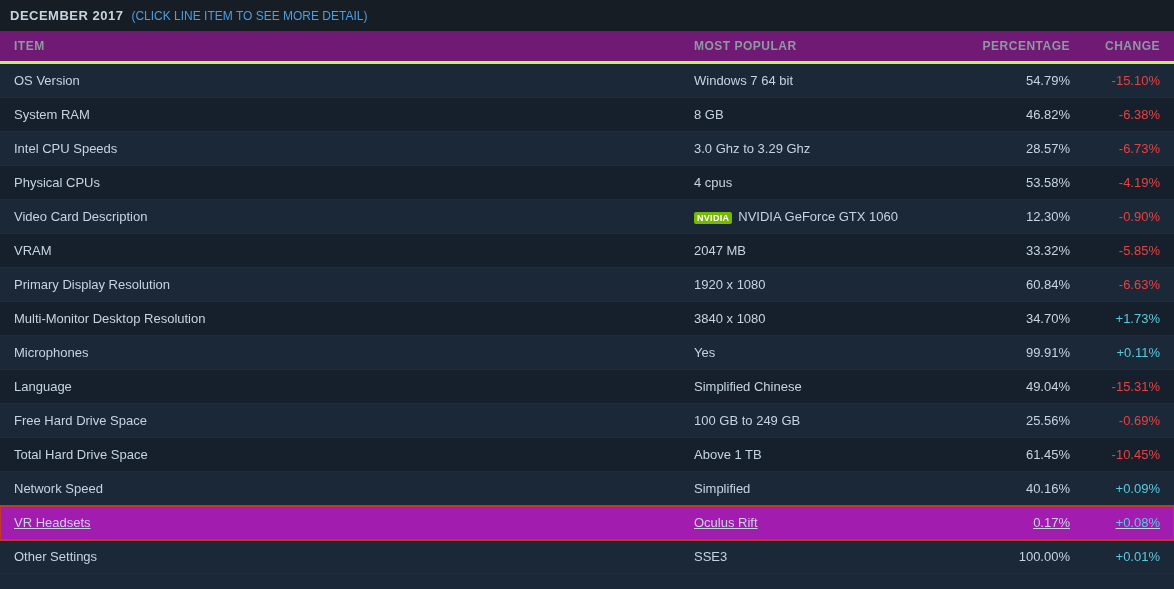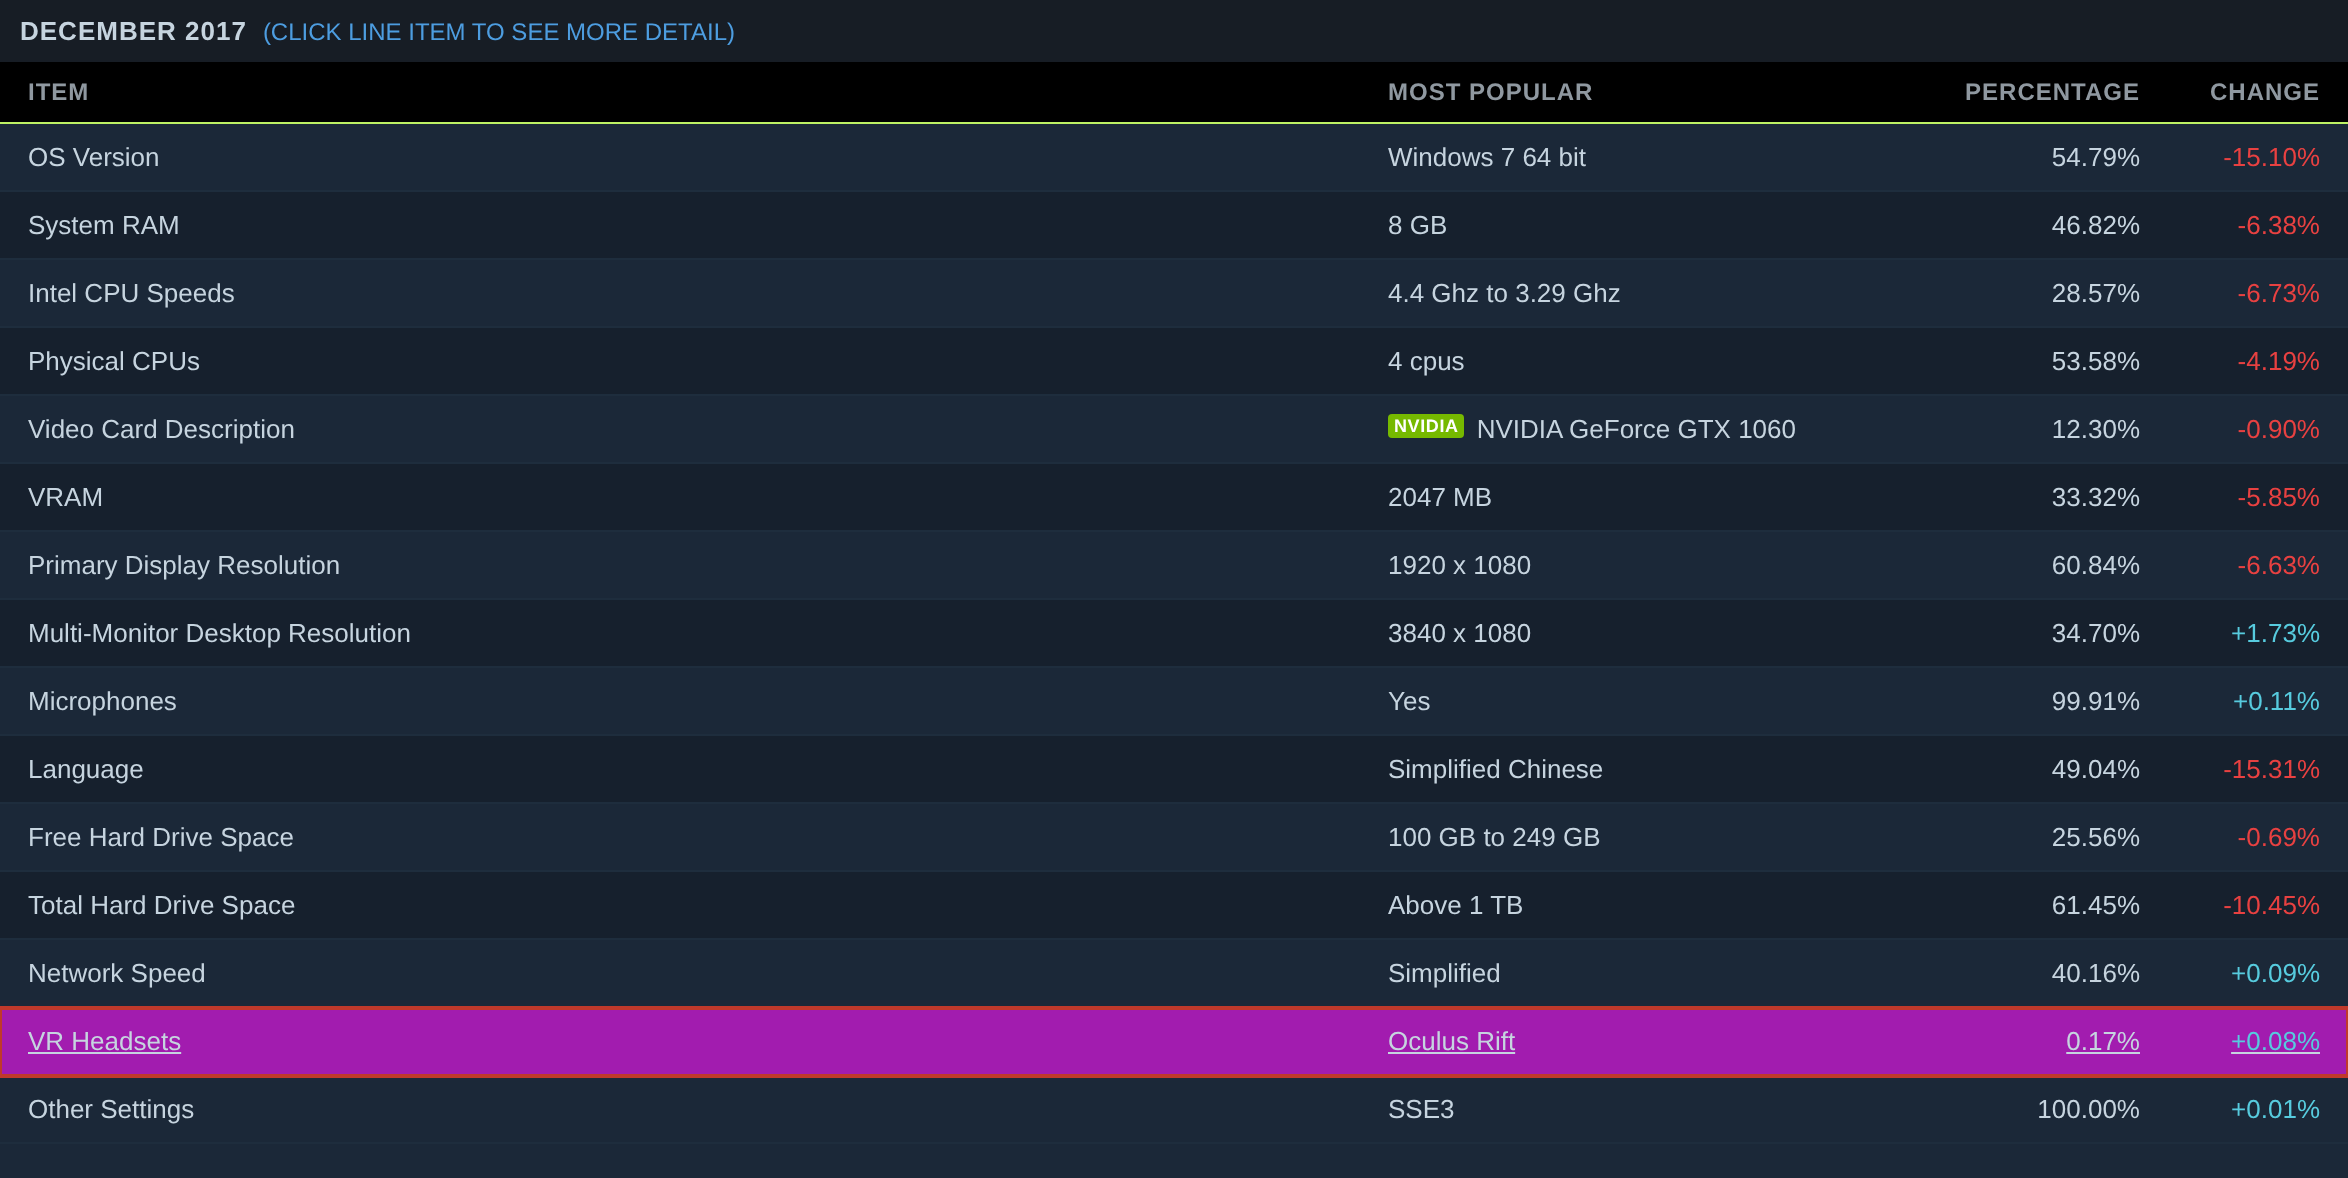--- a/index.html
+++ b/index.html
@@ -29,22 +29,22 @@
       font-size: 12px;
       cursor: pointer;
     }
     .table-container {
       width: 100%;
     }
     .table-header {
       display: grid;
       grid-template-columns: 680px 1fr 120px 90px;
       padding: 8px 14px;
-      background-color: #000000;
-      border-bottom: 1px solid #bef264;
+      background-color: #701a75;
+      border-bottom: 3px solid #bef264;
     }
     .table-header span {
       color: #8f98a0;
       font-size: 12px;
       font-weight: bold;
       letter-spacing: 0.5px;
       text-transform: uppercase;
     }
     .table-header .col-pct,
     .table-header .col-chg {
@@ -68,21 +68,21 @@
       outline: 2px solid #c0392b;
       outline-offset: -1px;
       text-decoration: underline;
     }
     .col-item {
       color: #c6d4df;
     }
     .col-popular {
       color: #c6d4df;
       display: flex;
-      align-items: flex-start;
+      align-items: flex-end;
       gap: 6px;
     }
     .col-pct {
       text-align: right;
       color: #c6d4df;
     }
     .col-chg {
       text-align: right;
     }
     .negative {
@@ -130,21 +130,21 @@
         <span class="col-item">System RAM</span>
         <span class="col-popular">
           <span>8 GB</span>
         </span>
         <span class="col-pct">46.82%</span>
         <span class="col-chg negative">-6.38%</span>
       </div>
       <div class="table-row">
         <span class="col-item">Intel CPU Speeds</span>
         <span class="col-popular">
-          <span>4.4 Ghz to 3.29 Ghz</span>
+          <span>3.0 Ghz to 3.29 Ghz</span>
         </span>
         <span class="col-pct">28.57%</span>
         <span class="col-chg negative">-6.73%</span>
       </div>
       <div class="table-row">
         <span class="col-item">Physical CPUs</span>
         <span class="col-popular">
           <span>4 cpus</span>
         </span>
         <span class="col-pct">53.58%</span>

